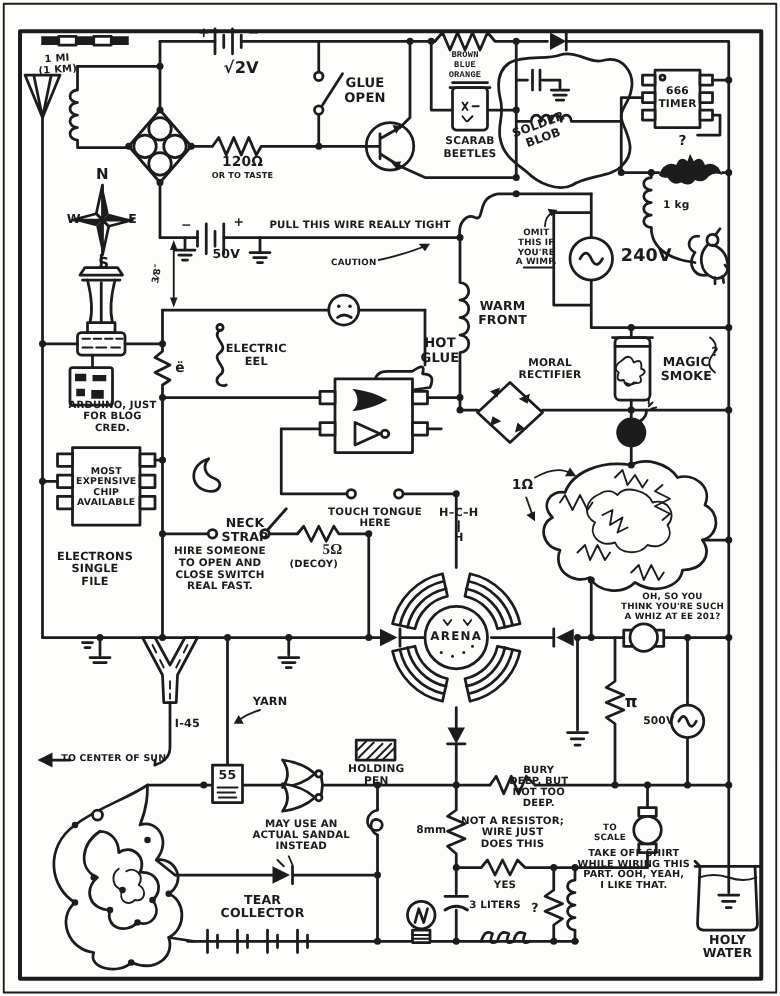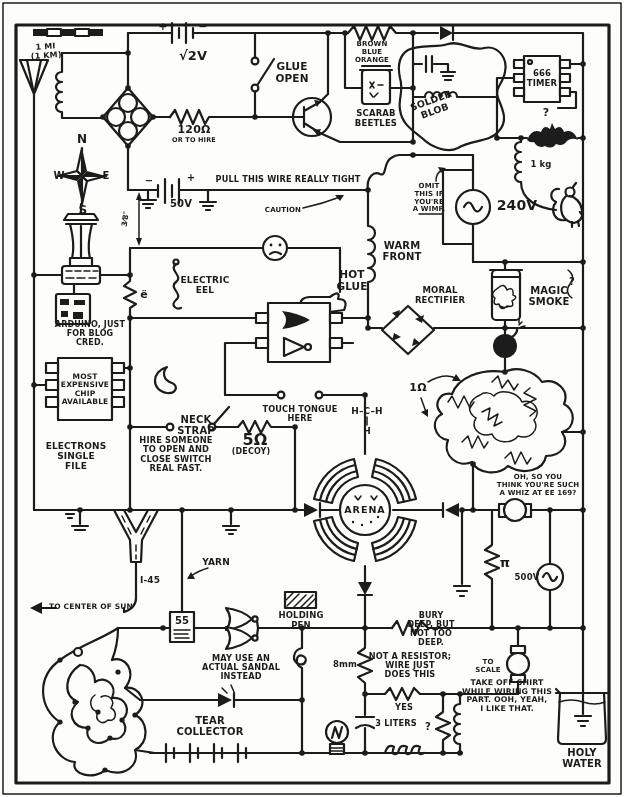--- a/index.html
+++ b/index.html
@@ -510,24 +510,24 @@
 
 </svg>
 
 <div id="labels">
       <div class="lbl" style="left: 46px; top: 52px; font-size: 8px; transform: translate(-50%, -50%) rotate(-4deg);">1 MI
 (1 KM)</div>
       <div class="lbl" style="left: 193px; top: 56px; font-size: 13px; transform: translate(-50%, -50%);">√2V</div>
       <div class="lbl" style="left: 163px; top: 27px; font-size: 11px; transform: translate(-50%, -50%);">+</div>
       <div class="lbl" style="left: 203px; top: 27px; font-size: 11px; transform: translate(-50%, -50%);">−</div>
       <div class="lbl" style="left: 194px; top: 130px; font-size: 11px; transform: translate(-50%, -50%);">120Ω</div>
-      <div class="lbl" style="left: 194px; top: 141px; font-size: 6.5px; transform: translate(-50%, -50%);">OR TO HIRE</div>
+      <div class="lbl" style="left: 194px; top: 141px; font-size: 6.5px; transform: translate(-50%, -50%);">OR TO TASTE</div>
       <div class="lbl" style="left: 292px; top: 73px; font-size: 10.5px; transform: translate(-50%, -50%);">GLUE
 OPEN</div>
-      <div class="lbl" style="left: 372px; top: 53px; font-size: 7px; transform: translate(-50%, -50%);">BROWN
+      <div class="lbl" style="left: 372px; top: 53px; font-size: 7px; transform: translate(-50%, -50%); font-family: Liberation Mono, monospace;">BROWN
 BLUE
 ORANGE</div>
       <div class="lbl" style="left: 376px; top: 119px; font-size: 8.5px; transform: translate(-50%, -50%);">SCARAB
 BEETLES</div>
       <div class="lbl" style="left: 433px; top: 106px; font-size: 9.5px; transform: translate(-50%, -50%) rotate(-20deg);">SOLDER
 BLOB</div>
       <div class="lbl" style="left: 542px; top: 79px; font-size: 8.5px; transform: translate(-50%, -50%);">666
 TIMER</div>
       <div class="lbl" style="left: 546px; top: 113px; font-size: 11px; transform: translate(-50%, -50%);">?</div>
       <div class="lbl" style="left: 82px; top: 140px; font-size: 12px; transform: translate(-50%, -50%);">N</div>
@@ -571,26 +571,26 @@
 SINGLE
 FILE</div>
       <div class="lbl" style="left: 176px; top: 455px; font-size: 8.3px; transform: translate(-50%, -50%);">HIRE SOMEONE
 TO OPEN AND
 CLOSE SWITCH
 REAL FAST.</div>
       <div class="lbl" style="left: 300px; top: 414px; font-size: 8.2px; transform: translate(-50%, -50%);">TOUCH TONGUE
 HERE</div>
       <div class="lbl" style="left: 367px; top: 411px; font-size: 9px; transform: translate(-50%, -50%);">H–C–H</div>
       <div class="lbl" style="left: 367px; top: 431px; font-size: 9px; transform: translate(-50%, -50%);">H</div>
-      <div class="lbl" style="left: 255px; top: 440px; font-size: 16px; transform: translate(-50%, -50%);">5Ω</div>
+      <div class="lbl" style="left: 266px; top: 440px; font-size: 12px; transform: translate(-50%, -50%); font-family: Liberation Serif, serif;">5Ω</div>
       <div class="lbl" style="left: 251px; top: 452px; font-size: 8px; transform: translate(-50%, -50%);">(DECOY)</div>
       <div class="lbl" style="left: 418px; top: 388px; font-size: 11px; transform: translate(-50%, -50%);">1Ω</div>
       <div class="lbl" style="left: 538px; top: 486px; font-size: 7px; transform: translate(-50%, -50%);">OH, SO YOU
 THINK YOU'RE SUCH
-A WHIZ AT EE 169?</div>
+A WHIZ AT EE 201?</div>
       <div class="lbl" style="left: 365px; top: 510px; font-size: 9.5px; transform: translate(-50%, -50%); letter-spacing: 1px;">ARENA</div>
       <div class="lbl" style="left: 150px; top: 580px; font-size: 9px; transform: translate(-50%, -50%);">I-45</div>
       <div class="lbl" style="left: 216px; top: 562px; font-size: 9px; transform: translate(-50%, -50%);">YARN</div>
       <div class="lbl" style="left: 91px; top: 607px; font-size: 7.5px; transform: translate(-50%, -50%);">TO CENTER OF SUN</div>
       <div class="lbl" style="left: 431px; top: 630px; font-size: 8px; transform: translate(-50%, -50%);">BURY
 DEEP, BUT
 NOT TOO
 DEEP.</div>
       <div class="lbl" style="left: 505px; top: 563px; font-size: 13px; transform: translate(-50%, -50%);">π</div>
       <div class="lbl" style="left: 527px; top: 578px; font-size: 8.5px; transform: translate(-50%, -50%);">500V</div>

